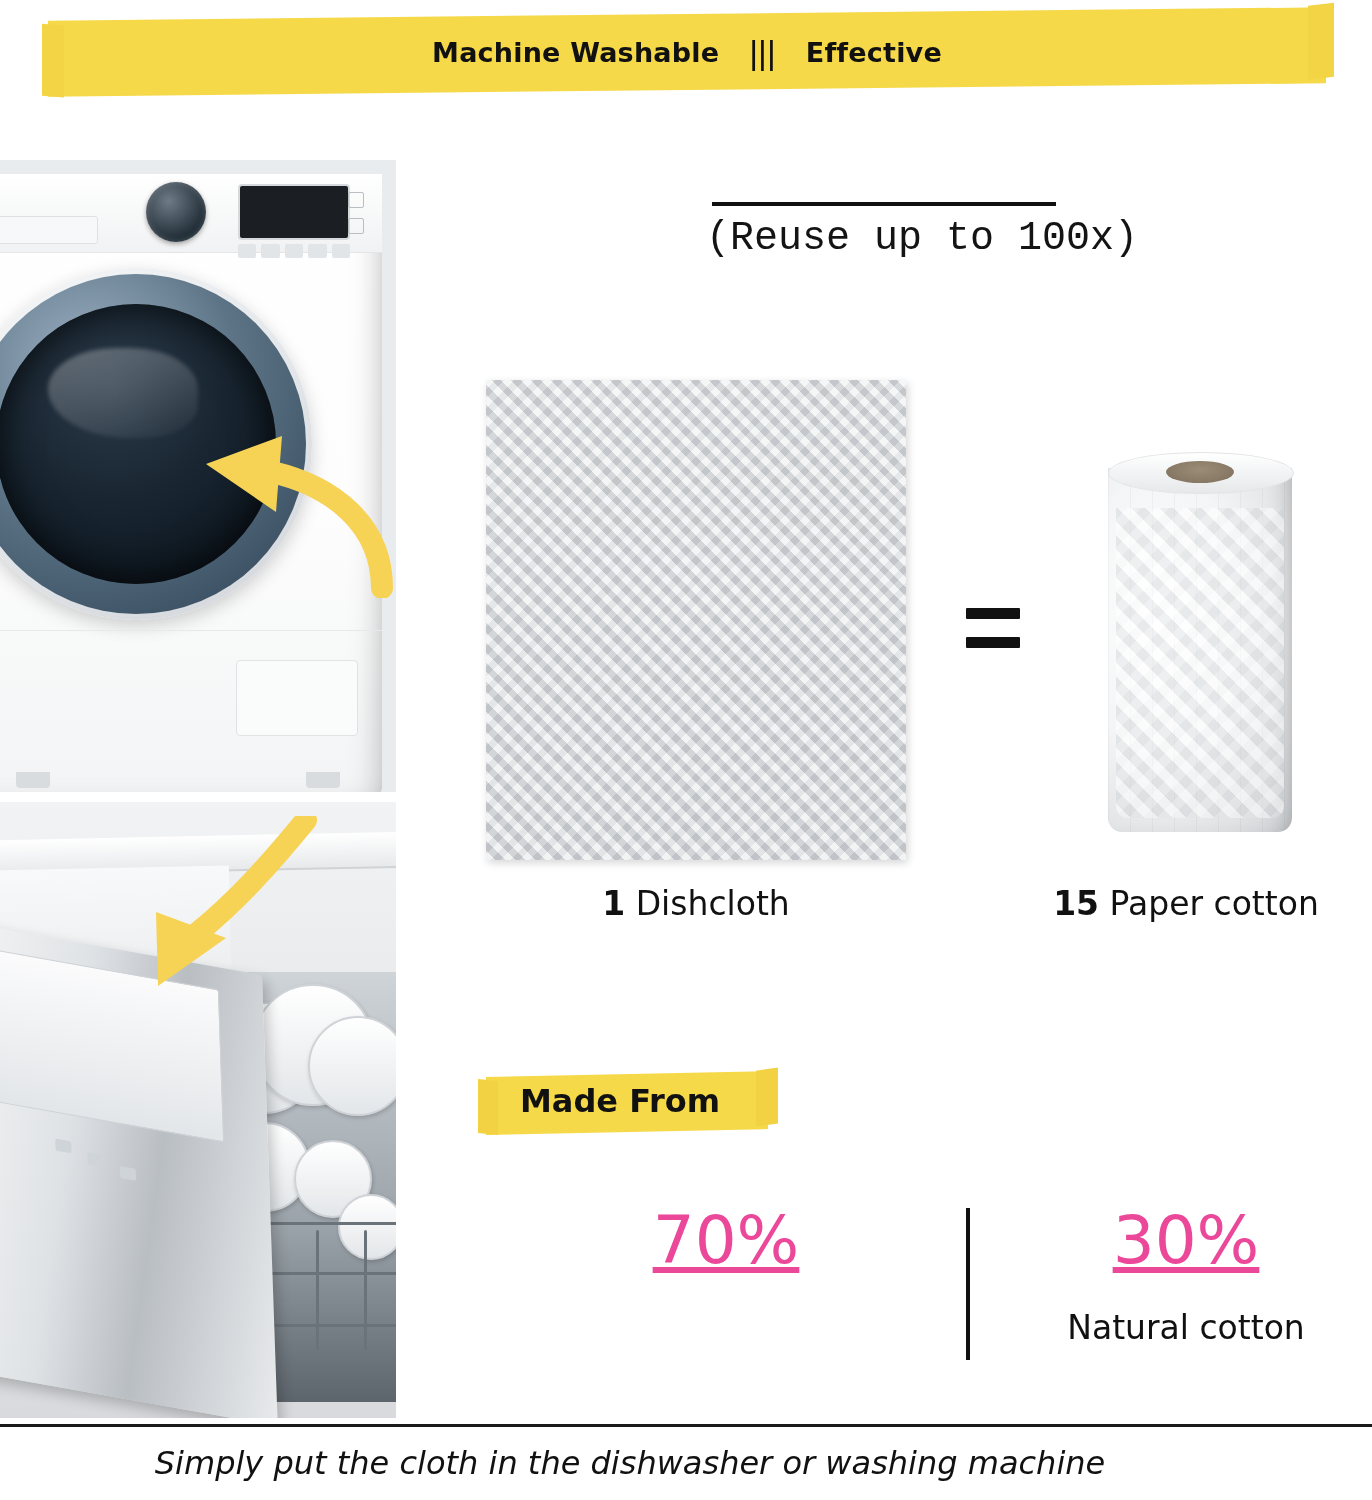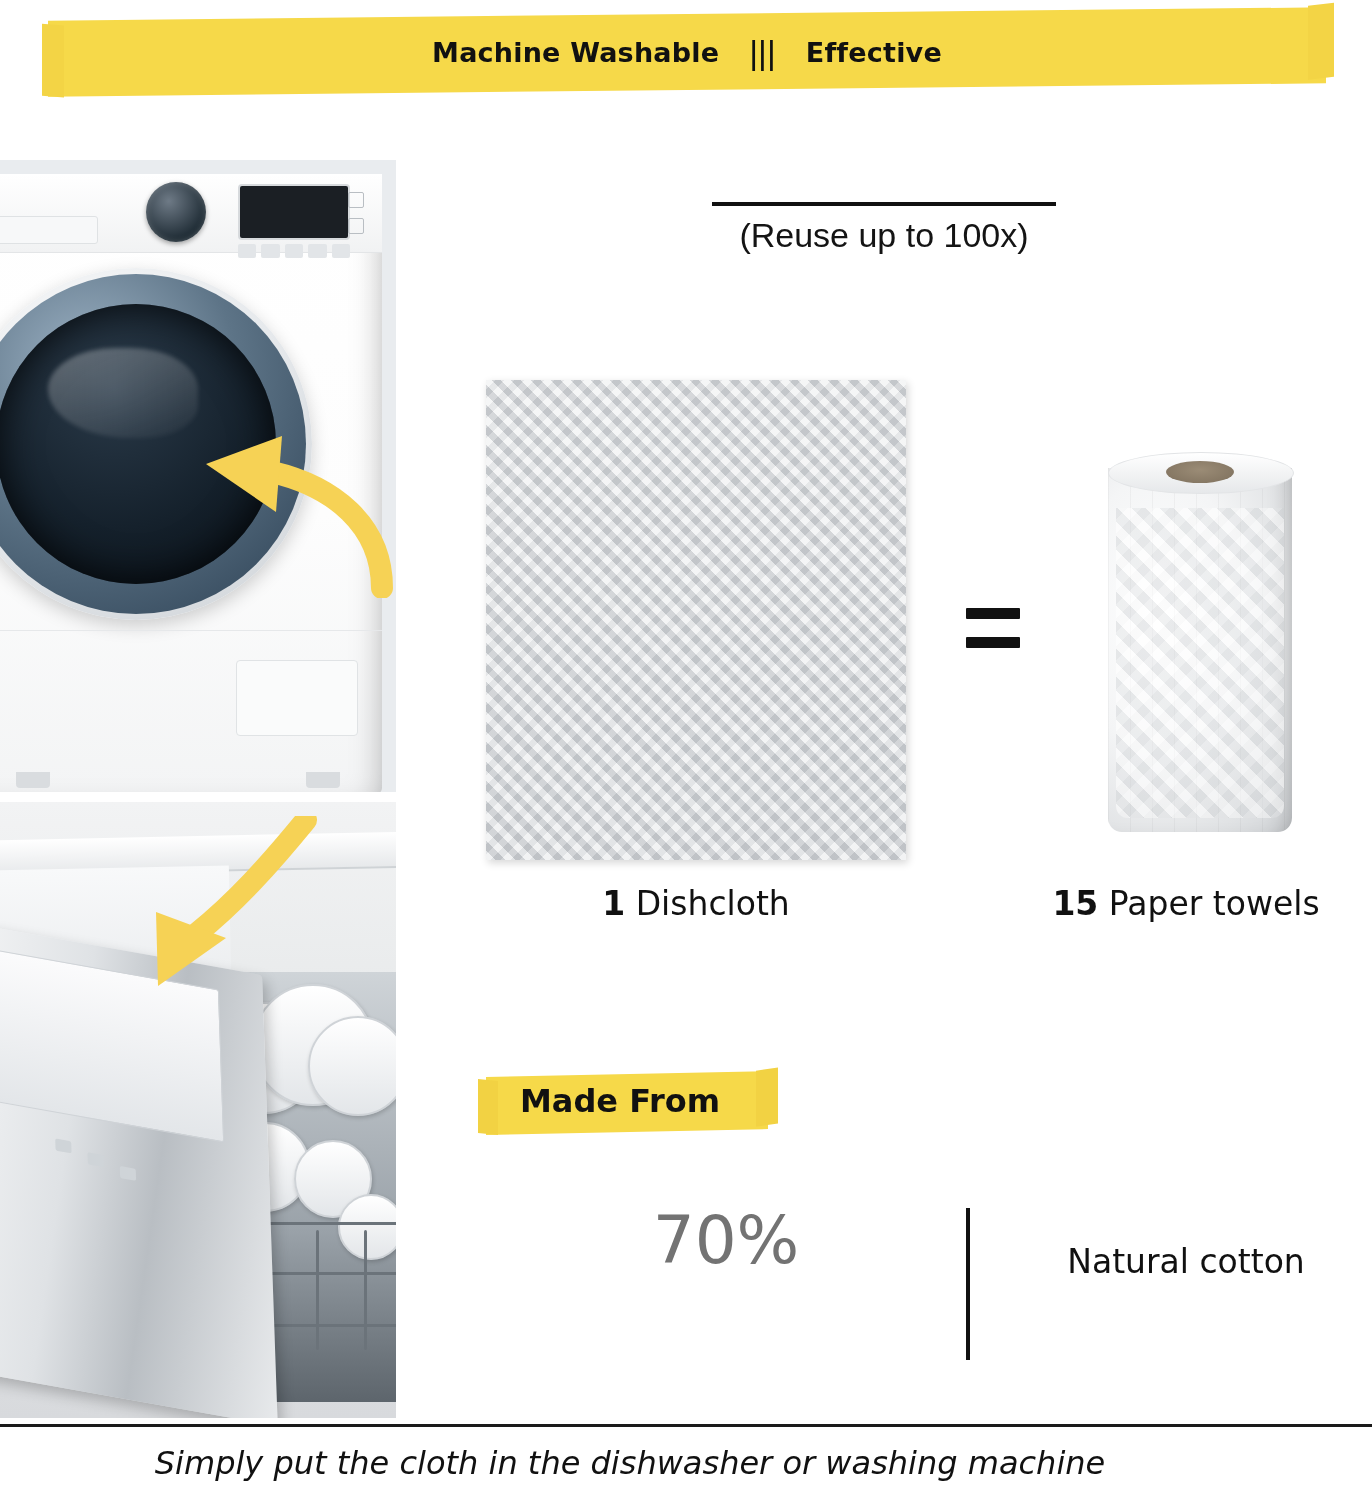--- a/index.html
+++ b/index.html
@@ -313,24 +313,24 @@
     white-space: nowrap;
     font-family: "DejaVu Sans", sans-serif;
   }
   .save-rule {
     width: 344px;
     height: 4px;
     background: #111;
     margin: 14px auto 10px auto;
   }
   .save-line2 {
-    font-size: 34px;
+    font-size: 40px;
     color: #141414;
     white-space: nowrap;
-    font-family: Liberation Sans, sans-serif;
+    font-family: Liberation Mono, monospace;
   }
 
   
   .cloth {
     position: absolute;
     left: 486px;
     top: 380px;
     width: 420px;
     height: 480px;
     background:
@@ -465,23 +465,24 @@
     width: 4px;
     height: 152px;
     background: #111;
   }
   .pct-col {
     position: absolute;
     text-align: center;
   }
   .pct-num {
     font-size: 66px;
-    color: #737373;
+    color: #ec4899;
     font-family: "DejaVu Sans", sans-serif;
     line-height: 1;
+    text-decoration: underline;
   }
   .pct-lbl {
     margin-top: 34px;
     font-size: 33px;
     color: #111;
     font-family: "DejaVu Sans", sans-serif;
     white-space: nowrap;
   }
 
   .footer-rule {
@@ -604,28 +605,29 @@
 
 <div class="roll">
   <div class="roll-body">
     <div class="roll-emboss"></div>
   </div>
   <div class="roll-top"></div>
   <div class="roll-core"></div>
 </div>
 <div class="roll-label">
   <b>15</b>
-  <span>Paper towels</span>
+  <span>Paper cotton</span>
 </div>
 
 <div class="madefrom-tape"></div>
 <div class="madefrom-text">Made From</div>
 
 <div class="pct-col" style="left:486px; top:1208px; width:480px;">
   <div class="pct-num">70%</div>
 </div>
 <div class="pct-divider"></div>
 <div class="pct-col" style="left:1000px; top:1208px; width:372px;">
+  <div class="pct-num">30%</div>
   <div class="pct-lbl">Natural cotton</div>
 </div>
 
 <div class="footer-rule"></div>
 <div class="footer-text">Simply put the cloth in the dishwasher or washing machine</div>
 
 </body></html>

